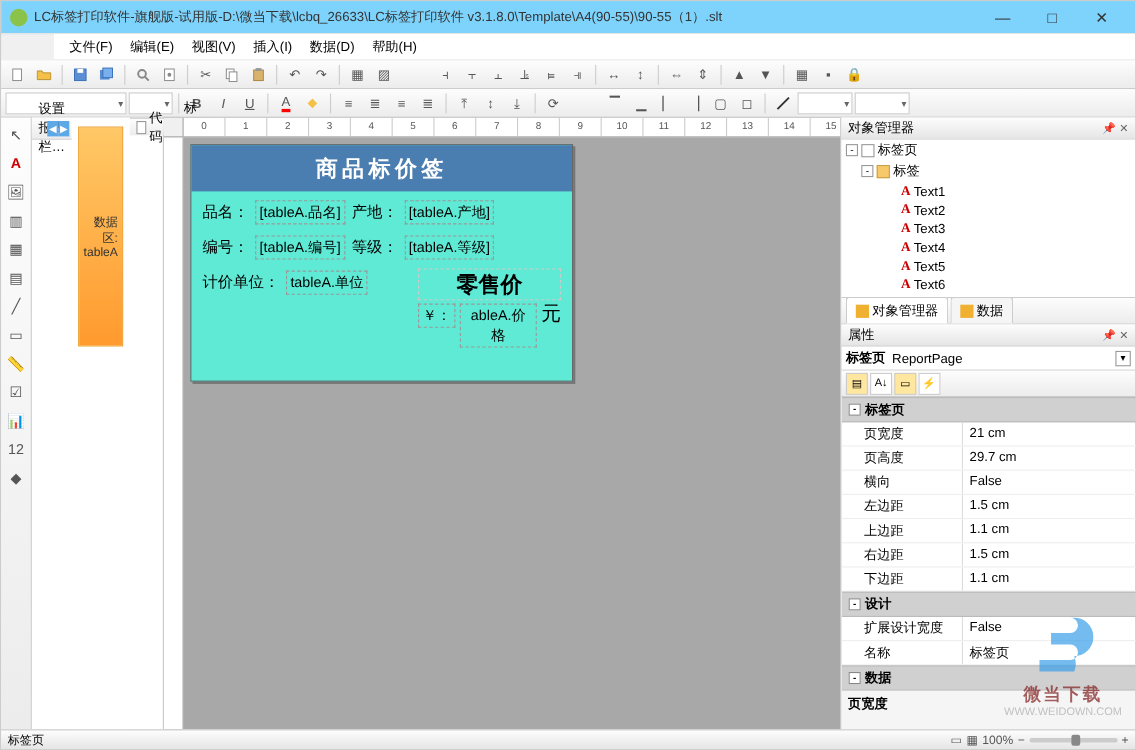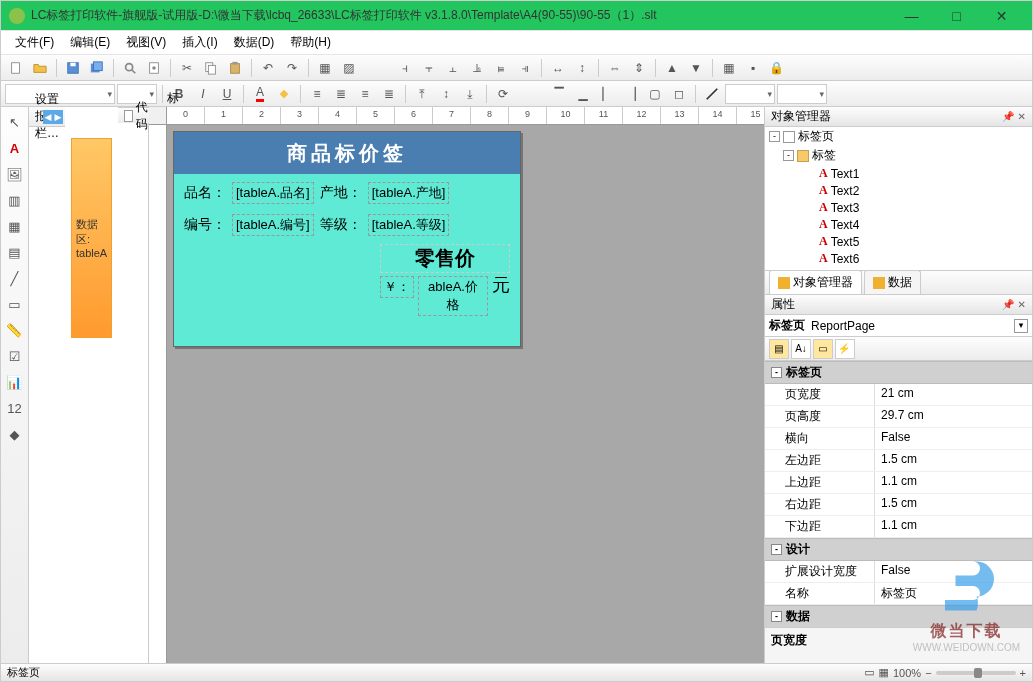--- a/index.html
+++ b/index.html
@@ -1,44 +1,44 @@
 <!DOCTYPE html>
 <html><head>
 <meta charset="utf-8">
 <style>
 * { margin: 0; padding: 0; box-sizing: border-box; font-family: "Microsoft YaHei", "SimSun", sans-serif; }
 body { width: 1033px; height: 682px; background: #f0f0f0; overflow: hidden; position: relative; border: 1px solid #ccc; font-size: 12px; }
 
-.titlebar { height: 30px; background: #22c55e; display: flex; align-items: center; padding: 0 8px; border-bottom: 1px solid #e5e5e5; }
+.titlebar { height: 30px; background: #7dd3fc; display: flex; align-items: center; padding: 0 8px; border-bottom: 1px solid #e5e5e5; }
 .titlebar .app-icon { width: 16px; height: 16px; background: #8bc34a; border-radius: 50%; margin-right: 6px; }
 .titlebar .title { flex: 1; font-size: 12px; color: #333; white-space: nowrap; overflow: hidden; }
 .titlebar .winbtns { display: flex; }
 .titlebar .winbtn { width: 45px; height: 28px; display: flex; align-items: center; justify-content: center; color: #333; font-size: 14px; cursor: default; }
 
-.menubar { height: 24px; background: #fff; display: flex; align-items: center; padding: 0 6px; font-size: 12px; border-bottom: 1px solid #e5e5e5; }
+.menubar { height: 24px; background: #fff; display: flex; align-items: center; padding: 0 6px; font-size: 12px; border-bottom: 1px solid #e5e5e5; margin-left: 48px; }
 .menubar .menu-item { padding: 3px 8px; cursor: default; }
 
 .toolbar-row { height: 26px; background: linear-gradient(#fdfdfd,#ececec); border-bottom: 1px solid #ccc; display: flex; align-items: center; padding: 0 4px; gap: 2px; }
 .tbtn { width: 22px; height: 22px; display: inline-flex; align-items: center; justify-content: center; border: 1px solid transparent; border-radius: 2px; font-size: 12px; color: #555; }
 .sep { width: 1px; height: 18px; background: #ccc; margin: 0 3px; }
 .dropdown-field { height: 20px; border: 1px solid #ccc; background: #fff; padding: 0 14px 0 4px; font-size: 11px; min-width: 60px; display: inline-flex; align-items: center; position: relative; }
 .dropdown-field::after { content: "▾"; position: absolute; right: 2px; font-size: 9px; color: #666; }
 
 .main-area { position: absolute; top: 106px; left: 0; right: 0; bottom: 18px; display: flex; }
 
 .left-toolbox { width: 28px; background: linear-gradient(#fdfdfd,#ececec); border-right: 1px solid #ccc; display: flex; flex-direction: column; align-items: center; padding-top: 4px; gap: 4px; }
 .left-toolbox .tool { width: 22px; height: 22px; display: flex; align-items: center; justify-content: center; font-size: 13px; color: #555; }
 .left-toolbox .tool.red { color: #c00; font-weight: bold; }
 
 .left-panel { width: 120px; background: #fff; border-right: 1px solid #ccc; display: flex; flex-direction: row; }
 .left-panel-header { height: 20px; background: linear-gradient(#fdfdfd,#ececec); border-bottom: 1px solid #ccc; font-size: 12px; padding: 2px 6px; display: flex; align-items: center; position: relative; }
 .left-panel-header .navbtns { position: absolute; right: 2px; display: flex; gap: 0; }
 .left-panel-header .navbtn { width: 10px; height: 14px; background: #5da9e8; color: #fff; font-size: 9px; display: flex; align-items: center; justify-content: center; }
 .thumb-area { flex: 1; background: #fff; padding: 8px 6px; }
-.thumb { width: 100%; height: 200px; background: linear-gradient(#ffc866, #ff9a2e); border: 1px solid #f0a030; display: flex; align-items: center; justify-content: center; font-size: 11px; color: #333; text-align: left; padding: 4px; margin-top: 23px; }
+.thumb { width: 100%; height: 200px; background: linear-gradient(#ffc866, #ff9a2e); border: 1px solid #f0a030; display: flex; align-items: center; justify-content: center; font-size: 11px; color: #333; text-align: right; padding: 4px; }
 .left-tabs { height: 16px; border-top: 1px solid #ccc; display: flex; align-items: center; gap: 6px; padding: 0 6px; background: linear-gradient(#fdfdfd,#ececec); }
 .left-tab { display: flex; align-items: center; gap: 3px; font-size: 12px; }
 .left-tab .sq { width: 12px; height: 12px; border: 1px solid #999; background: #fff; }
 
 .canvas-area { flex: 1; background: #a8a8a8; position: relative; overflow: hidden; }
 .ruler-h { position: absolute; top: 0; left: 18px; right: 0; height: 18px; background: #fff; border-bottom: 1px solid #999; font-size: 9px; display: flex; }
 .ruler-h .tick { flex: 0 0 38px; border-right: 1px solid #ccc; text-align: center; padding-top: 2px; color: #555; }
 .ruler-v { position: absolute; top: 18px; left: 0; width: 18px; bottom: 0; background: #fff; border-right: 1px solid #999; }
 .ruler-corner { position: absolute; top: 0; left: 0; width: 18px; height: 18px; background: #f0f0f0; border-right: 1px solid #999; border-bottom: 1px solid #999; }
 .paper { position: absolute; top: 24px; left: 24px; width: 348px; height: 216px; background: #5eead4; border: 1px solid #666; box-shadow: 2px 2px 0 rgba(0,0,0,0.3); }
@@ -321,20 +321,24 @@
             <span class="fld">[tableA.品名]</span>
             <span class="lbl">产地：</span>
             <span class="fld">[tableA.产地]</span>
           </div>
           <div class="label-row">
             <span class="lbl">编号：</span>
             <span class="fld">[tableA.编号]</span>
             <span class="lbl">等级：</span>
             <span class="fld">[tableA.等级]</span>
           </div>
+          <div class="label-row">
+            <span class="lbl">计价单位：</span>
+            <span class="fld">tableA.单位</span>
+          </div>
           <div class="retail-box">
             <div class="retail-title">零售价</div>
 <div class="retail-price">
               <span class="fld">￥：</span>
               <span class="fld">ableA.价格</span>
               <span>元</span>
             </div>
           </div>
         </div>
     </div>

